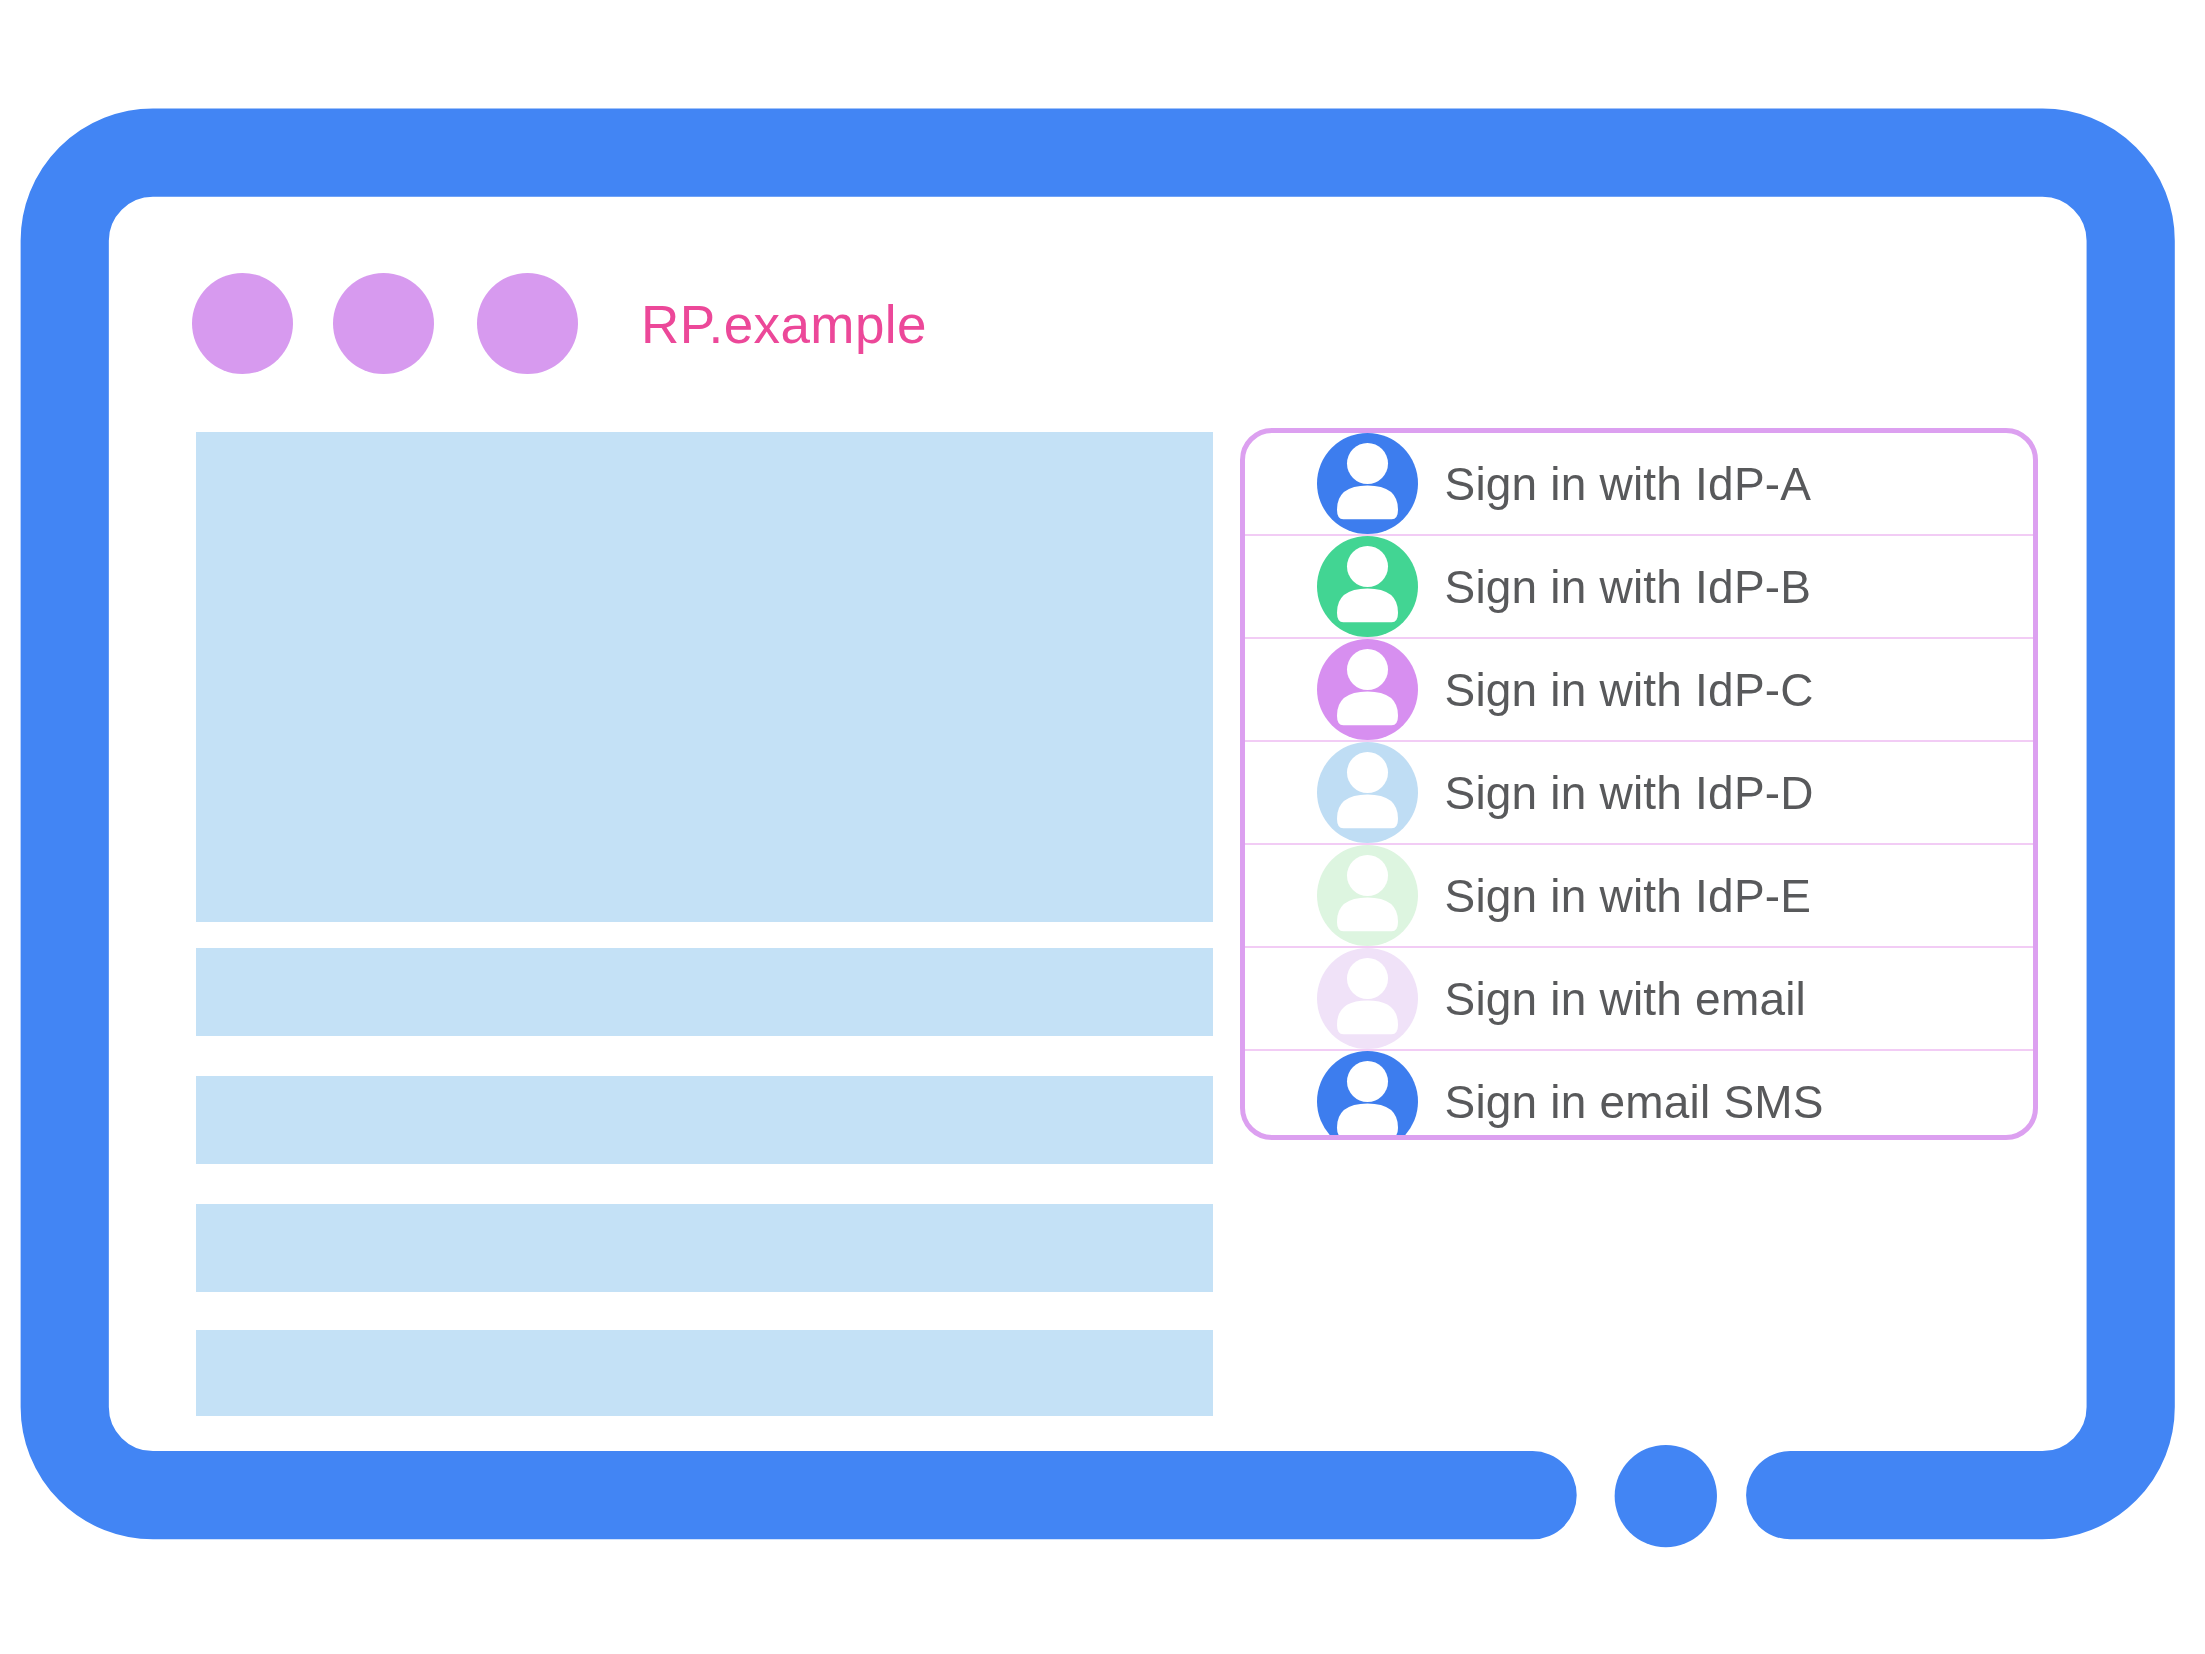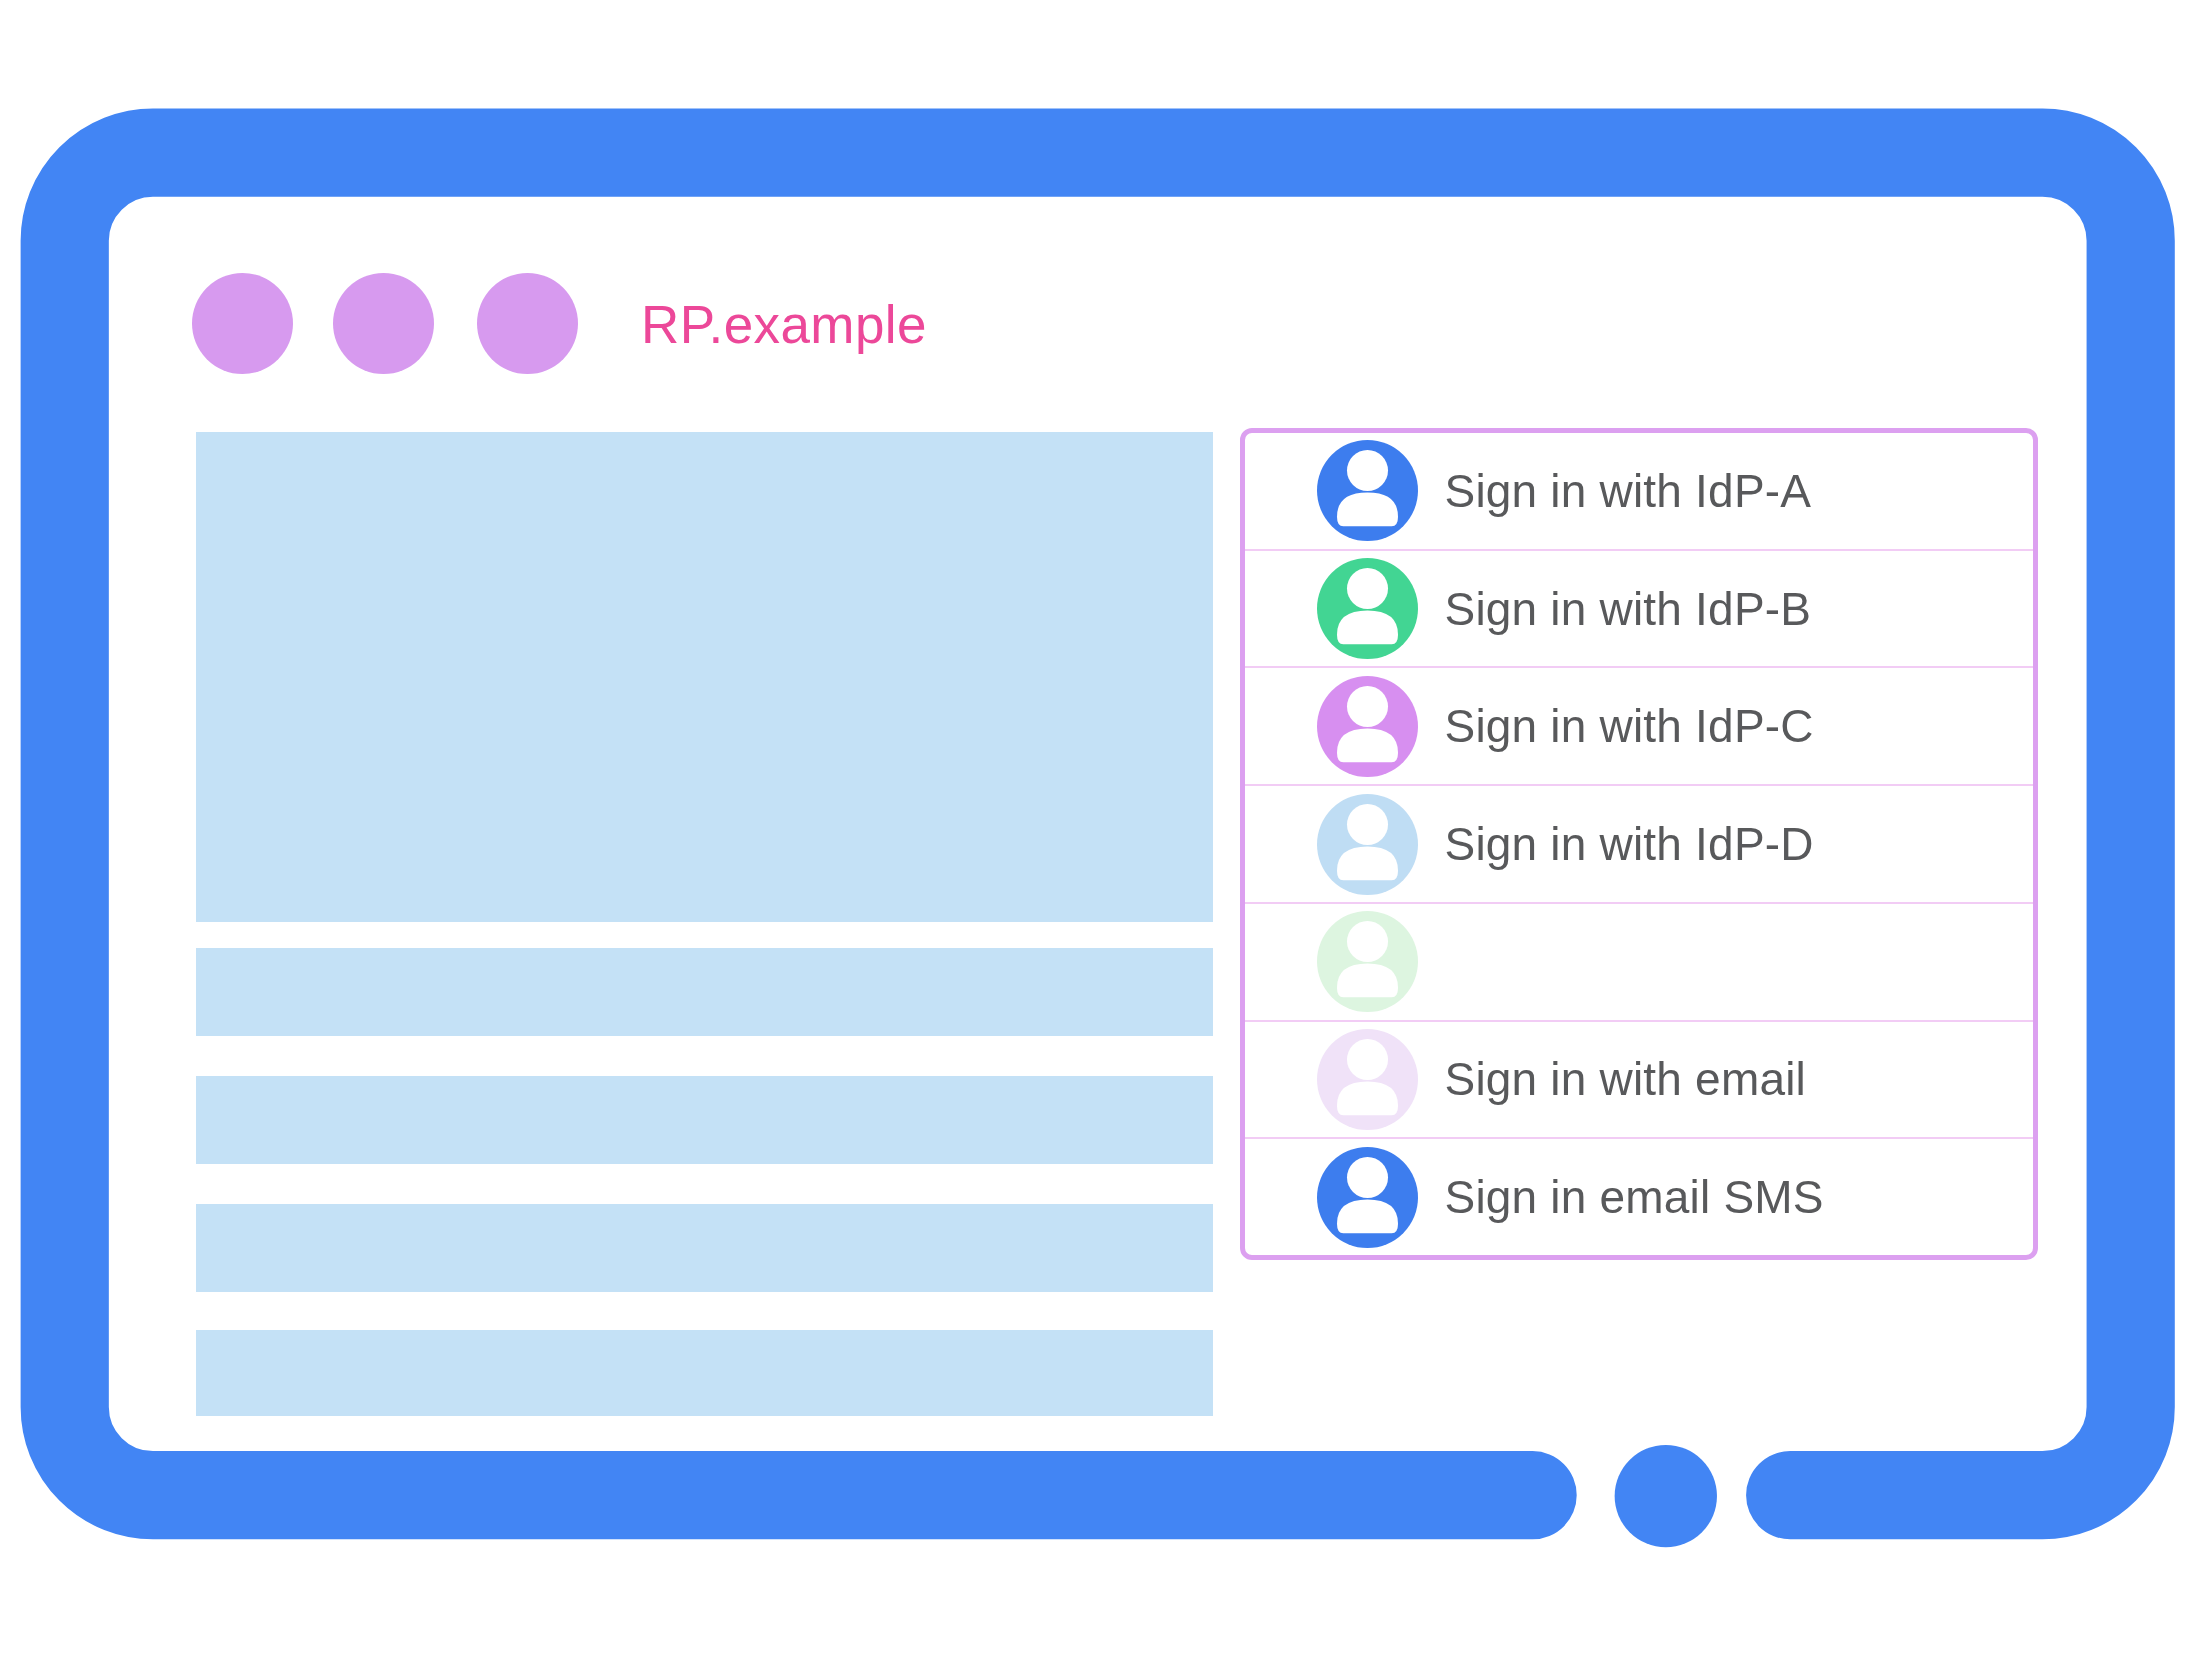--- a/index.html
+++ b/index.html
@@ -64,25 +64,25 @@
   .ph-b2   { top: 1076px; height: 88px; }
   .ph-b3   { top: 1204px; height: 88px; }
   .ph-b4   { top: 1330px; height: 86px;  }
 
   
   .idp-panel {
     position: absolute;
     left: 1240px;
     top: 428px;
     width: 798px;
-    height: 832px;
+    height: 712px;
     box-sizing: border-box;
     background: #ffffff;
     border: 5.3px solid var(--panel-border);
-    border-radius: 12px;
+    border-radius: 32px;
     display: flex;
     flex-direction: column;
     overflow: hidden;
   }
   .idp-row {
     flex: 1 1 0;
     display: flex;
     align-items: center;
     padding-left: 72px;
     cursor: pointer;
@@ -163,20 +163,21 @@
       </svg>
       <span class="idp-label">Sign in with IdP-D</span>
     </div>
 
     <div class="idp-row">
       <svg class="avatar" viewBox="0 0 96 96">
         <circle cx="48" cy="48" r="48" style="fill: rgb(221, 245, 224);"></circle>
         <circle cx="48" cy="29" r="19.5" fill="#ffffff"></circle>
         <path d="M25 82 Q19 82 19 73 Q19 50 48 50 Q77 50 77 73 Q77 82 71 82 Z" fill="#ffffff"></path>
       </svg>
+      <span class="idp-label">Sign in with IdP-E</span>
     </div>
 
     <div class="idp-row">
       <svg class="avatar" viewBox="0 0 96 96">
         <circle cx="48" cy="48" r="48" style="fill: rgb(240, 226, 248);"></circle>
         <circle cx="48" cy="29" r="19.5" fill="#ffffff"></circle>
         <path d="M25 82 Q19 82 19 73 Q19 50 48 50 Q77 50 77 73 Q77 82 71 82 Z" fill="#ffffff"></path>
       </svg>
       <span class="idp-label">Sign in with email</span>
     </div>

